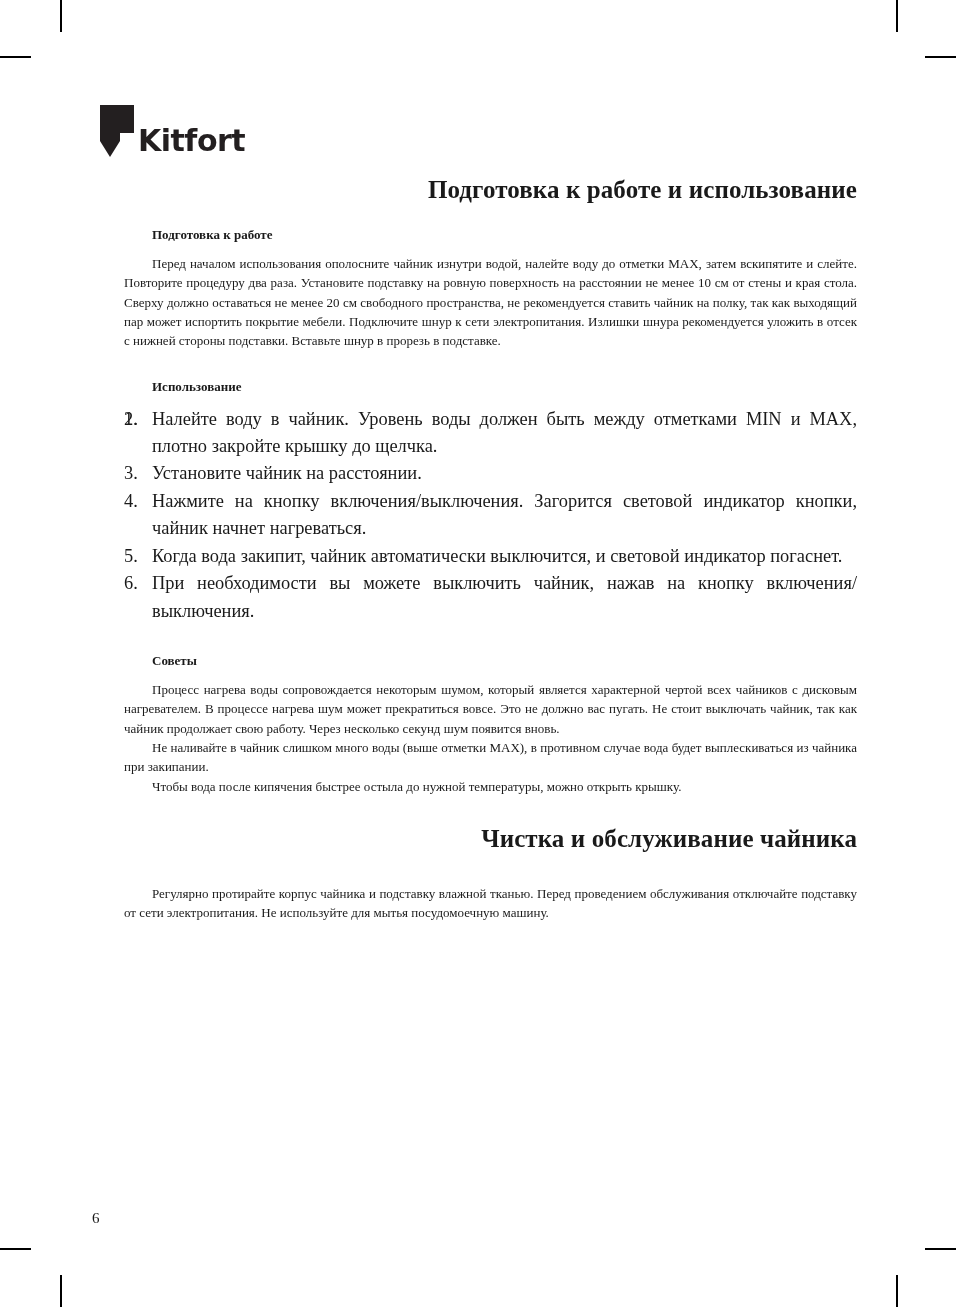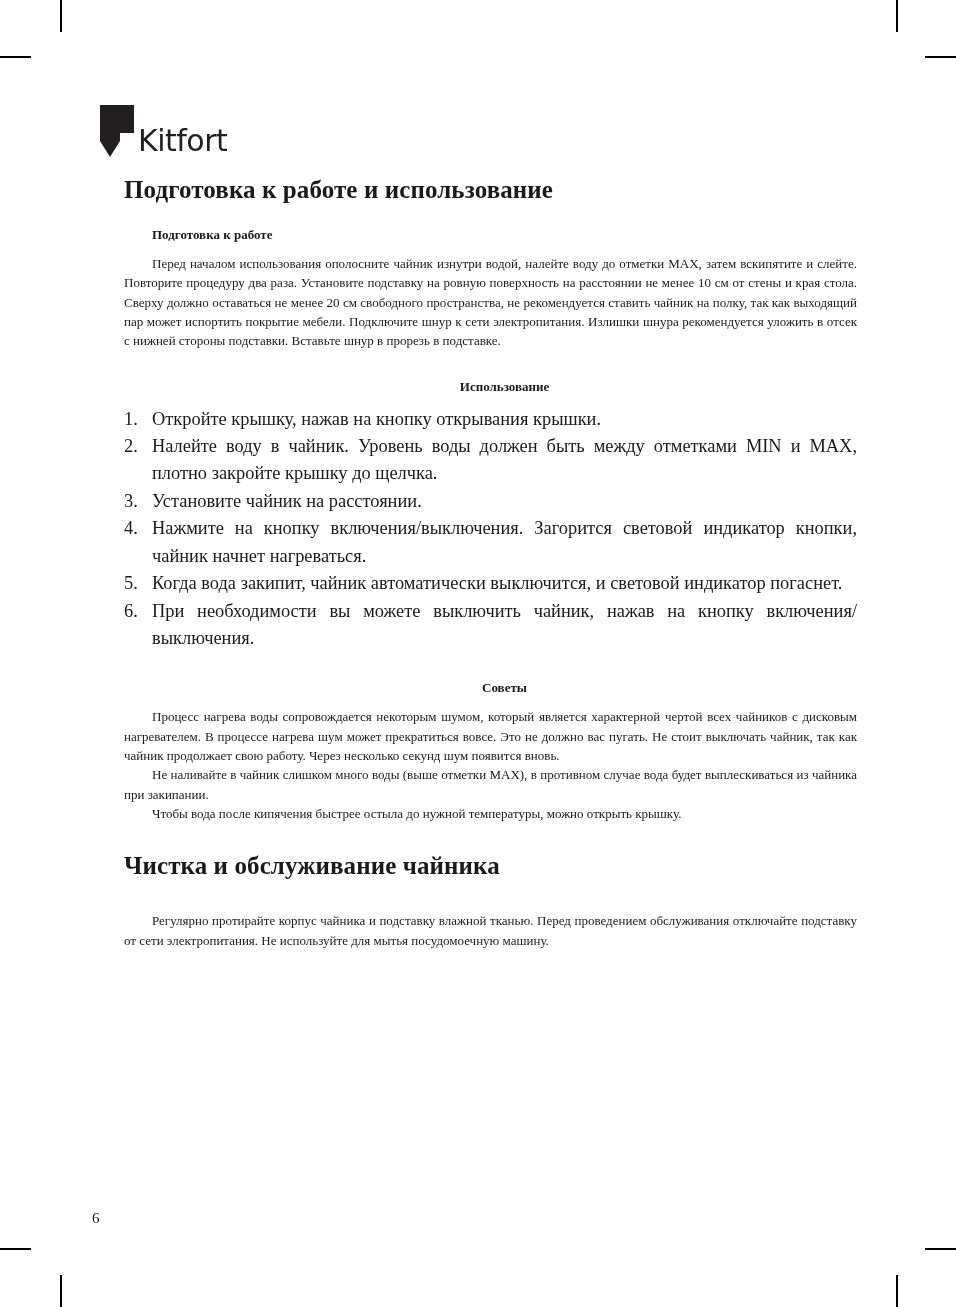--- a/index.html
+++ b/index.html
@@ -44,57 +44,57 @@
   }
   .logo-mark {
     width: 38px;
     height: 56px;
     position: relative;
     flex: 0 0 auto;
   }
   .logo-mark svg { display: block; }
   .logo-word {
     font-family: "DejaVu Sans", "Liberation Sans", sans-serif;
-    font-weight: normal;
+    font-weight: bold;
     font-size: 30px;
     letter-spacing: -0.5px;
     color: #231f20;
     line-height: 1;
     margin-left: 2px;
     margin-bottom: 3px;
   }
 
   
   .page-body {
     position: absolute;
     left: 124px;
     top: 175px;
     width: 733px;
   }
 
   h1.section-title {
     font-size: 25px;
     font-weight: bold;
-    text-align: left;
+    text-align: right;
     margin: 0 0 22px 0;
     line-height: 1.2;
     letter-spacing: 0.1px;
   }
   h1.section-title.second {
     margin-top: 28px;
     margin-bottom: 30px;
   }
 
   h2.sub-title {
     font-size: 13px;
     font-weight: bold;
     margin: 0 0 10px 28px;
     line-height: 1.3;
   }
-  h2.sub-title.spaced { margin-top: 28px; text-align: center; }
+  h2.sub-title.spaced { margin-top: 28px; }
 
   p.para {
     font-size: 13px;
     line-height: 1.49;
     margin: 0;
     text-align: justify;
     text-indent: 28px;
     hyphens: none;
   }
   p.para + p.para { margin-top: 0; }
@@ -157,21 +157,20 @@
 
   <h1 class="section-title">Подготовка к работе и использование</h1>
 
   <h2 class="sub-title">Подготовка к работе</h2>
   <p class="para">Перед началом использования ополосните чайник изнутри водой, налейте воду до отметки MAX, затем вскипятите и слейте. Повторите процедуру два раза. Установите подставку на ровную поверхность на расстоянии не менее 10 см от стены и края стола. Сверху должно оставаться не менее 20 см свободного пространства, не рекомендуется ставить чайник на полку, так как выходящий пар может испортить покрытие мебели. Подключите шнур к сети электропитания. Излишки шнура рекомендуется уложить в отсек с нижней стороны подставки. Вставьте шнур в прорезь в подставке.</p>
 
   <h2 class="sub-title spaced">Использование</h2>
   <ol class="steps list-block">
     <li>
       <span class="num">1.</span>
-      <span>Откройте крышку, нажав на кнопку открывания крышки.</span>
     </li>
     <li>
       <span class="num">2.</span>
       <span>Налейте воду в чайник. Уровень воды должен быть между отметками MIN и MAX, плотно закройте крышку до щелчка.</span>
     </li>
     <li>
       <span class="num">3.</span>
       <span>Установите чайник на расстоянии.</span>
     </li>
     <li>

